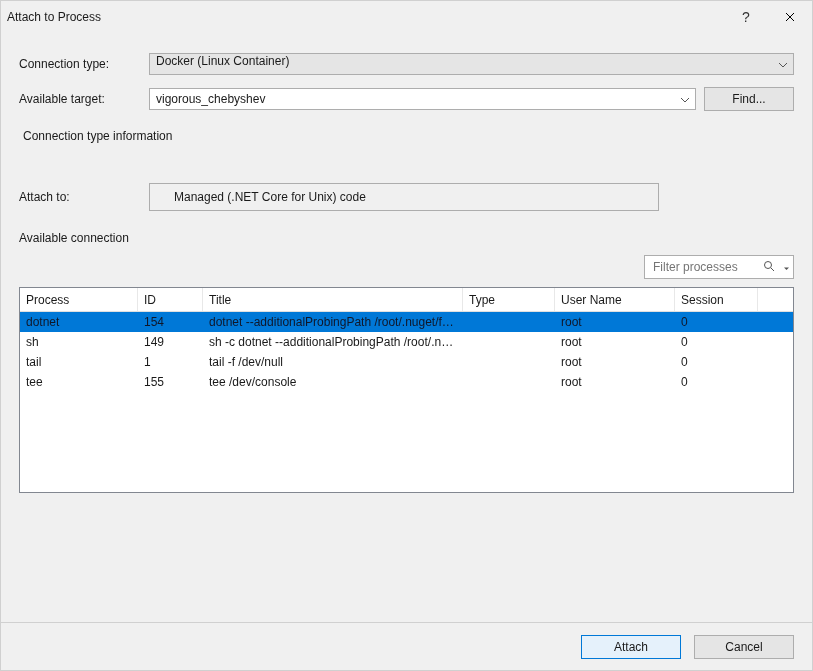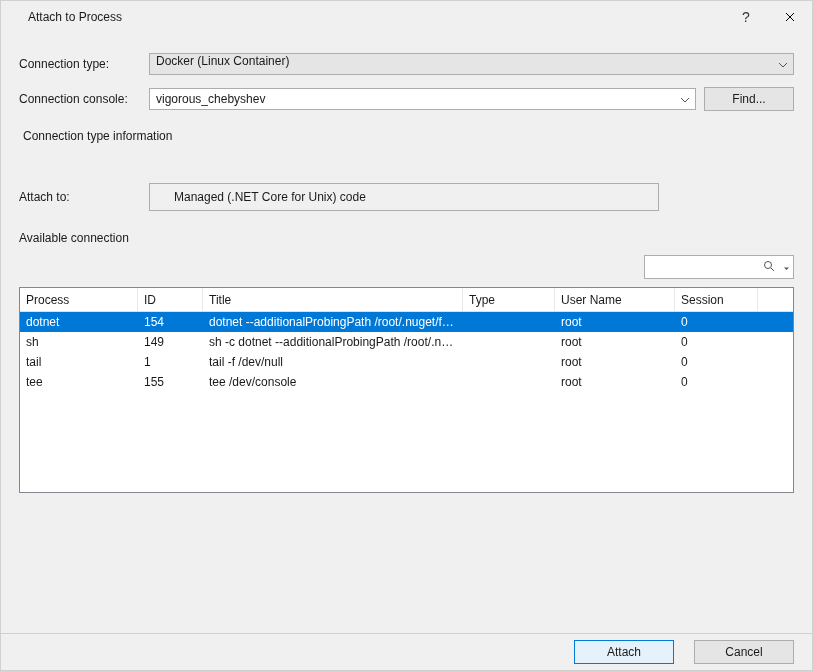--- a/index.html
+++ b/index.html
@@ -18,21 +18,21 @@
     height: 671px;
     background: #f0f0f0;
     border: 1px solid #d0d0d0;
     display: flex;
     flex-direction: column;
   }
   .titlebar {
     height: 32px;
     display: flex;
     align-items: center;
-    padding-left: 27px;
+    padding-left: 6px;
     background: #f0f0f0;
   }
   .titlebar .title {
     flex: 1;
     font-size: 12px;
   }
   .titlebar .btn {
     width: 44px;
     height: 30px;
     display: flex;
@@ -197,21 +197,21 @@
     font-size: 12px;
   }
   .proc-body .row .cell {
     padding: 0 6px;
     white-space: nowrap;
     overflow: hidden;
     text-overflow: ellipsis;
   }
   .proc-body .row.selected {
     background: #0078d7;
-    color: #ffffff;
+    color: #0f172a;
   }
   .c-process { width: 118px; }
   .c-id { width: 65px; }
   .c-title { width: 260px; }
   .c-type { width: 92px; }
   .c-user { width: 120px; }
   .c-session { width: 83px; }
 
   .bottom-row {
     display: flex;
@@ -226,26 +226,26 @@
     font-size: 12px;
   }
   .checkbox-wrap .box {
     width: 13px;
     height: 13px;
     border: 1px solid #333;
     background: #fff;
   }
   .footer {
     border-top: 1px solid #d0d0d0;
-    height: 37px;
+    height: 48px;
     display: flex;
     align-items: center;
     justify-content: flex-end;
     padding: 0 18px;
-    gap: 20px;
+    gap: 13px;
   }
   .footer .btn-std.primary {
     border: 1px solid #0078d7;
     background: #e5f1fb;
   }
   .chev-svg { width: 8px; height: 5px; }
 </style>
 </head>
 <body>
 
@@ -269,21 +269,21 @@
         <span>Docker (Linux Container)</span>
         <span class="chev">
           <svg class="chev-svg" viewBox="0 0 8 5">
               <path d="M0 0 L4 4 L8 0" stroke="#555" stroke-width="1" fill="none"></path>
             </svg>
         </span>
       </div>
     </div>
 
     <div class="form-row">
-      <div class="form-label">Connection console:</div>
+      <div class="form-label">Available target:</div>
       <div class="combo-input">
         <span>vigorous_chebyshev</span>
         <span class="chev">
           <svg class="chev-svg" viewBox="0 0 8 5">
               <path d="M0 0 L4 4 L8 0" stroke="#555" stroke-width="1" fill="none"></path>
             </svg>
         </span>
       </div>
       <div class="btn-std">Find...</div>
     </div>
@@ -296,20 +296,21 @@
       <div class="form-label">Attach to:</div>
       <div class="attach-box">
         <span>Managed (.NET Core for Unix) code</span>
       </div>
     </div>
 
     <div class="avail-label">Available connection</div>
 
     <div class="filter-row">
       <div class="filter-input">
+        <input type="text" placeholder="Filter processes" style="">
         <span class="mag">
           <svg width="12" height="12" viewBox="0 0 12 12">
               <circle cx="5" cy="5" r="3.5" stroke="#555" stroke-width="1" fill="none"></circle>
               <path d="M8 8 L11 11" stroke="#555" stroke-width="1"></path>
             </svg>
         </span>
         <span class="drop">
           <svg width="5" height="4" viewBox="0 0 8 5">
               <path d="M0 0 L4 4 L8 0" fill="#555"></path>
             </svg>

